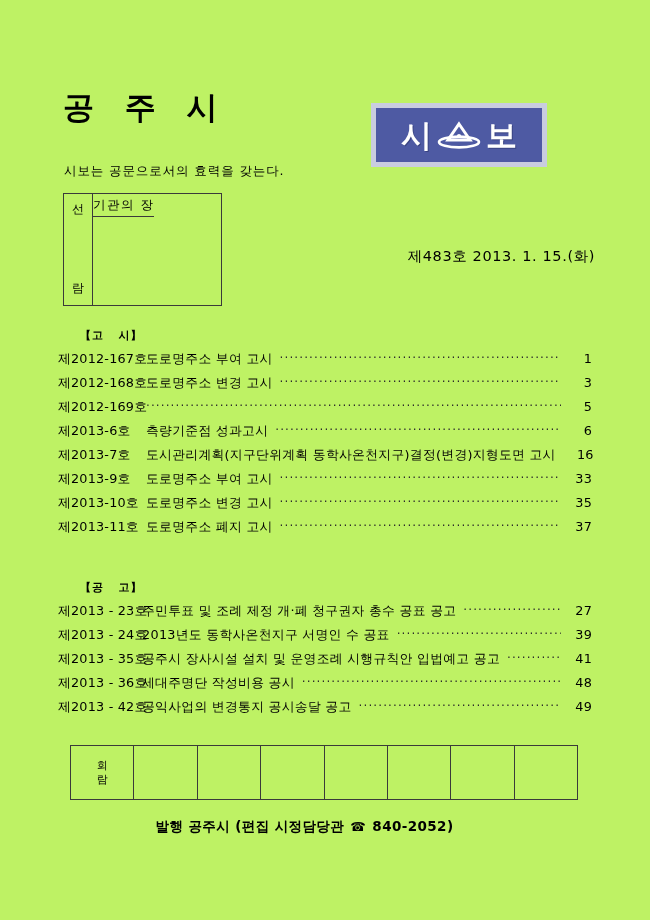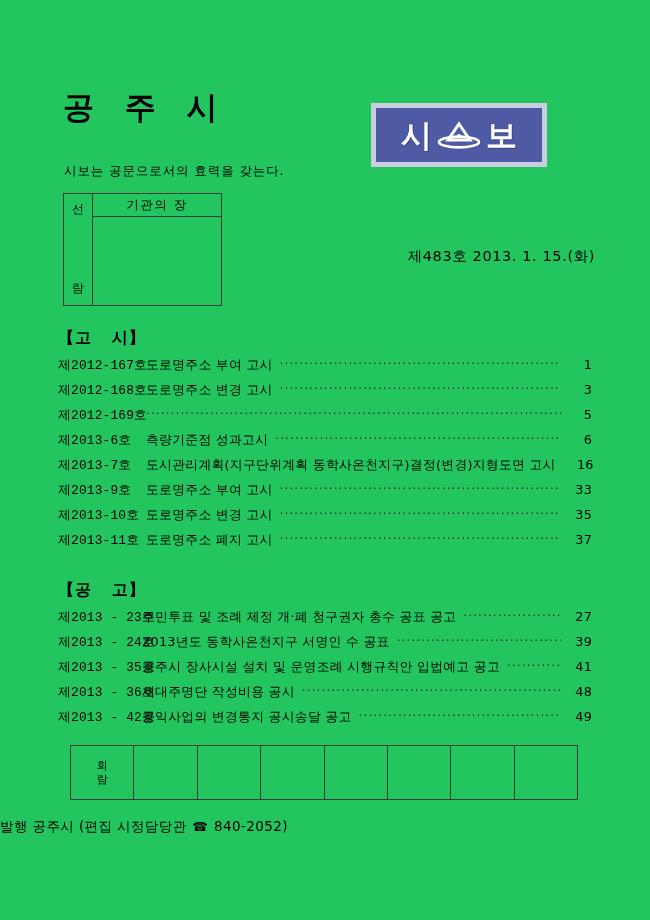--- a/index.html
+++ b/index.html
@@ -12,21 +12,21 @@
     height: 920px;
     position: relative;
     font-family: "DejaVu Sans", sans-serif;
     color: #000000;
     overflow: hidden;
   }
 
   .page {
     position: absolute;
     inset: 0;
-    background: #22c55e;
+    background: #bef264;
   }
 
   
   .masthead-title {
     position: absolute;
     left: 63px;
     top: 92px;
     font-size: 31px;
     font-weight: 700;
     letter-spacing: 10px;
@@ -99,21 +99,20 @@
     align-items: center;
     padding: 9px 0 11px;
   }
   .sig-left span {
     font-size: 12px;
     line-height: 1;
   }
   .sig-right {
     flex: 1;
     display: flex;
-    flex-direction: column;
     box-sizing: border-box;
   }
   .sig-head {
     height: 23px;
     border-bottom: 1.6px solid #3a3a3a;
     display: flex;
     align-items: center;
     justify-content: center;
     font-size: 12.5px;
     letter-spacing: 1.5px;
@@ -136,39 +135,39 @@
   
   .section {
     position: absolute;
     left: 58px;
     width: 534px;
   }
   .section-gosi { top: 328px; }
   .section-gonggo { top: 580px; }
 
   .section-title {
-    font-size: 16px;
+    font-size: 11px;
     font-weight: 700;
     letter-spacing: 1px;
     margin-bottom: 10px;
     white-space: pre;
+    margin-left: 22px;
   }
 
   .toc-row {
     display: flex;
     align-items: baseline;
     font-size: 12.8px;
     line-height: 1;
     margin-bottom: 11.2px;
     white-space: nowrap;
   }
   .toc-num {
     flex: 0 0 auto;
     letter-spacing: 0.2px;
-    font-family: Liberation Mono, monospace;
   }
   .toc-gosi .toc-num { width: 88px; }
   .toc-gonggo .toc-num { width: 84px; }
 
   .toc-title {
     flex: 0 0 auto;
     letter-spacing: 0.3px;
     padding-right: 7px;
   }
   .toc-dots {
@@ -213,22 +212,23 @@
     font-size: 11px;
     line-height: 1.25;
   }
 
   
   .footer {
     position: absolute;
     left: 0;
     top: 818px;
     width: 609px;
+    text-align: center;
     font-size: 13.5px;
-    font-weight: 400;
+    font-weight: 700;
     letter-spacing: 0.4px;
     white-space: nowrap;
   }
   .footer .phone-icon {
     font-size: 12.5px;
     padding: 0 1px;
   }
 </style>
 </head>
 <body>

